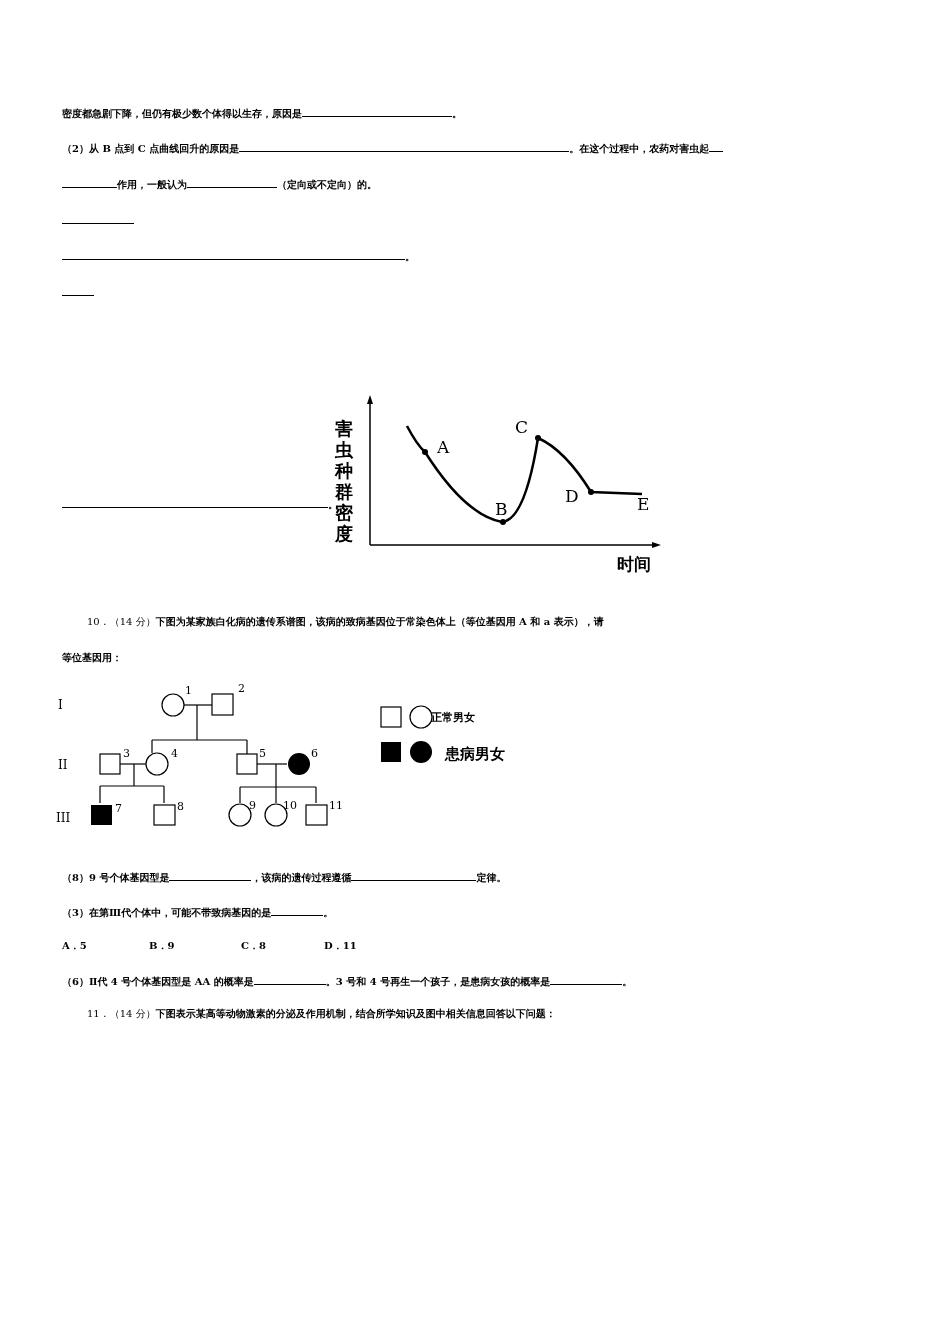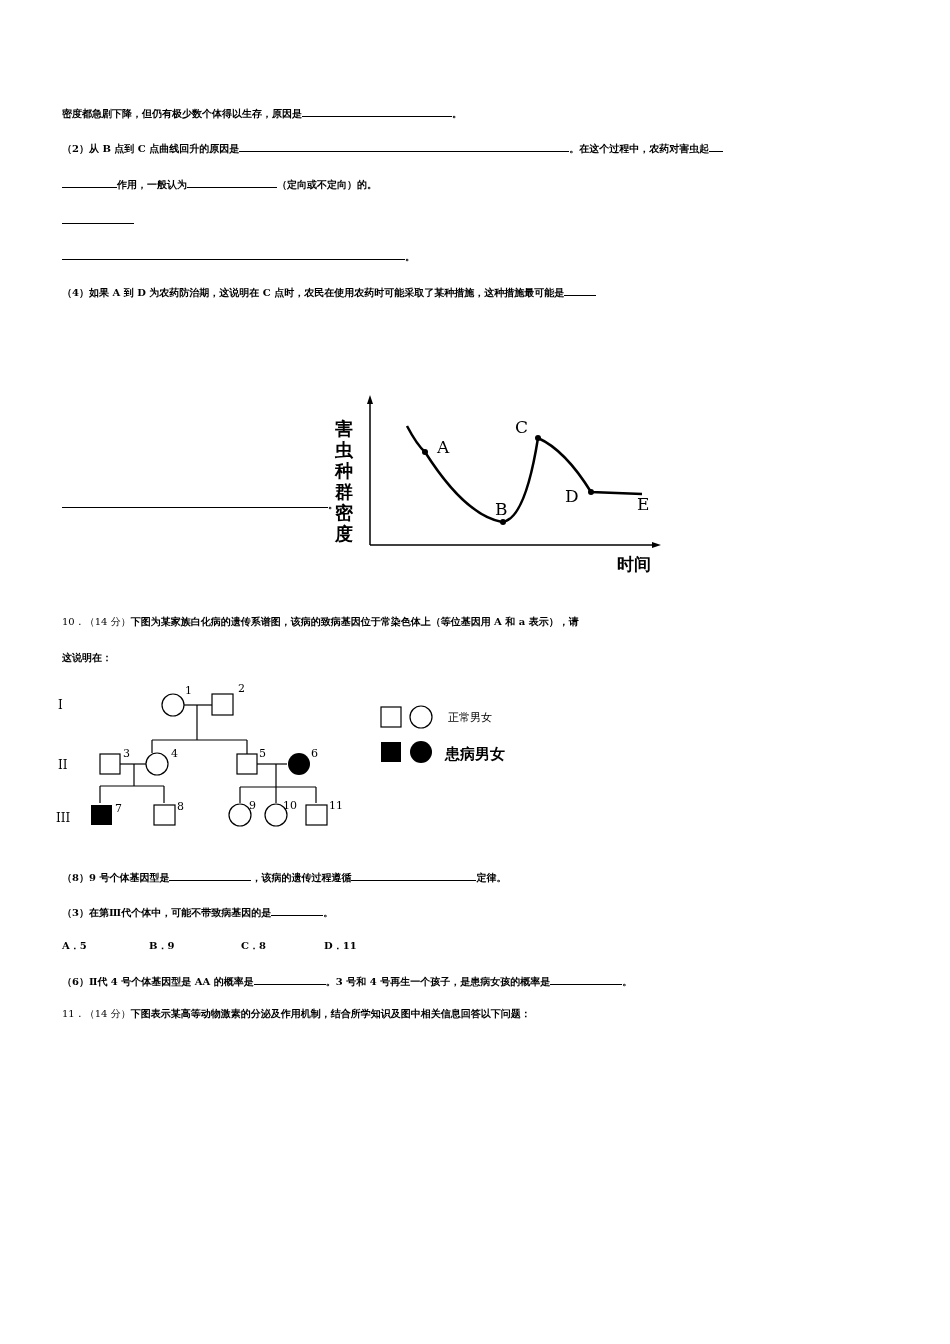--- a/index.html
+++ b/index.html
@@ -1,19 +1,19 @@
 <!DOCTYPE html>
 <html><head>
 <meta charset="utf-8">
 <style>
   html, body { margin:0; padding:0; background:#ffffff; }
   body { width:950px; height:1344px; position:relative; overflow:hidden;
          font-family:"DejaVu Serif","Liberation Serif",serif; color:#000; }
   .line { position:absolute; left:62px; font-size:10px; line-height:20px; white-space:nowrap; font-weight:bold; }
-  .line .num { font-weight:normal; }
+  .line .num { font-weight:normal;margin-left:25px; }
   .blank { display:inline-block; border-bottom:1px solid #000; height:14px; vertical-align:baseline; }
   #chart { position:absolute; left:325px; top:390px; }
   #pedigree { position:absolute; left:40px; top:675px; }
   #legend { position:absolute; left:375px; top:702px; }
 </style>
 </head>
 <body>
 
 <div class="line" style="top:102px">
   <span>密度都急剧下降，但仍有极少数个体得以生存，原因是</span><span class="blank" style="width:150px"></span><span>。</span>
@@ -29,21 +29,21 @@
 
 <div class="line" style="top:209px">
   <span class="blank" style="width:72px"></span>
 </div>
 
 <div class="line" style="top:245px">
   <span class="blank" style="width:343px"></span><span>。</span>
 </div>
 
 <div class="line" style="top:281px">
-  <span>（4）如果 A 到 D 为农药防治期，这说明在 C 点时，农民在使用农药时可能采取了某种措施，这种措施最可能是</span><span class="blank" style="width:32px"></span>
+  <span class="blank" style="width:32px"></span>
 </div>
 
 <div class="line" style="top:493px">
   <span class="blank" style="width:266px"></span><span>。</span>
 </div>
 
 <svg id="chart" width="345" height="190" viewBox="0 0 345 190">
   <g font-family="DejaVu Serif, serif" font-size="18" font-weight="bold">
     <text x="10" y="45">害</text>
     <text x="10" y="66">虫</text>
@@ -68,21 +68,21 @@
     <text x="190" y="43">C</text>
     <text x="240" y="112">D</text>
     <text x="312" y="120">E</text>
   </g>
 </svg>
 
 <div class="line" style="top:612px">
   <span class="num">10．（14 分）</span><span>下图为某家族白化病的遗传系谱图，该病的致病基因位于常染色体上（等位基因用 A 和 a 表示），请</span>
 </div>
 <div class="line" style="top:648px">
-  <span>这说明在：</span>
+  <span>等位基因用：</span>
 </div>
 
 <svg id="pedigree" width="320" height="160" viewBox="0 0 320 160">
   <g font-family="DejaVu Serif, serif" font-size="12">
     <text x="18" y="34">I</text>
     <text x="18" y="94">II</text>
     <text x="16" y="147">III</text>
   </g>
   <g fill="none" stroke="#000" stroke-width="1.2">
 
@@ -132,21 +132,21 @@
   </g>
 </svg>
 
 <div id="legend">
   <svg width="130" height="70" viewBox="0 0 130 70">
     <rect x="6" y="5" width="20" height="20" fill="none" stroke="#000" stroke-width="1.2"></rect>
     <circle cx="46" cy="15" r="11" fill="none" stroke="#000" stroke-width="1.2"></circle>
     <rect x="6" y="40" width="20" height="20" fill="#000"></rect>
     <circle cx="46" cy="50" r="11" fill="#000"></circle>
   </svg>
-  <span style="position:absolute;left:73px;top:8px;font-size:11px;font-weight:normal;white-space:nowrap">正常男女</span>
+  <span style="position:absolute;left:56px;top:8px;font-size:11px;font-weight:bold;white-space:nowrap">正常男女</span>
   <span style="position:absolute;left:70px;top:43px;font-size:15px;font-weight:bold;white-space:nowrap">患病男女</span>
 </div>
 
 <div class="line" style="top:866px">
   <span>（8）9 号个体基因型是</span><span class="blank" style="width:82px"></span><span>，该病的遗传过程遵循</span><span class="blank" style="width:125px"></span><span>定律。</span>
 </div>
 
 <div class="line" style="top:901px">
   <span>（3）在第Ⅲ代个体中，可能不带致病基因的是</span><span class="blank" style="width:52px"></span><span>。</span>
 </div>

